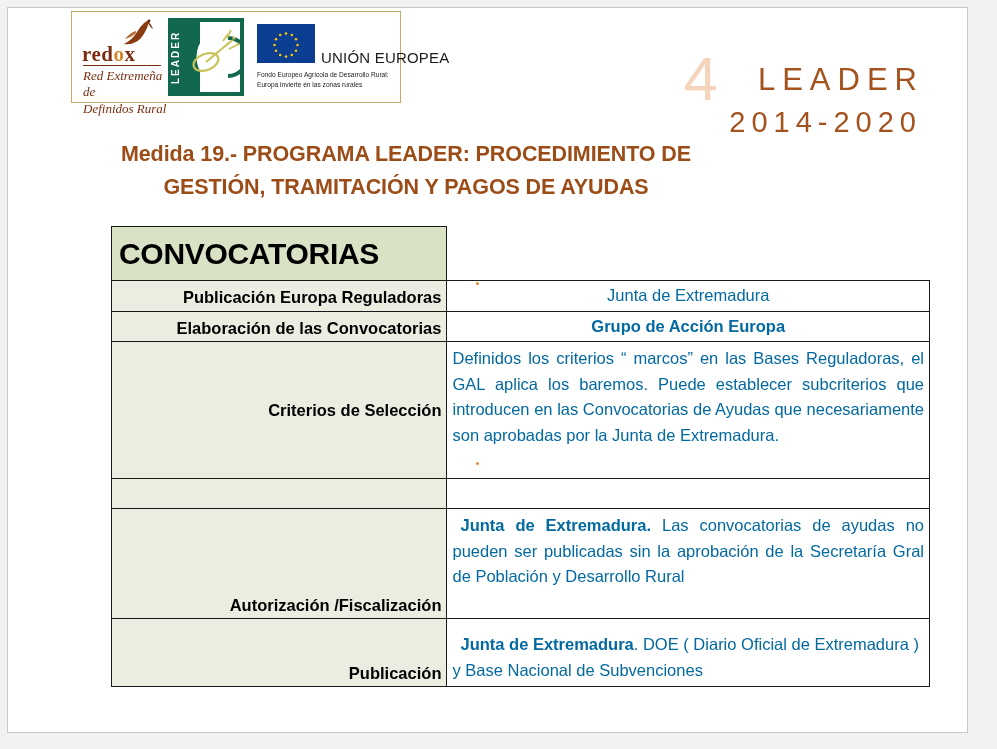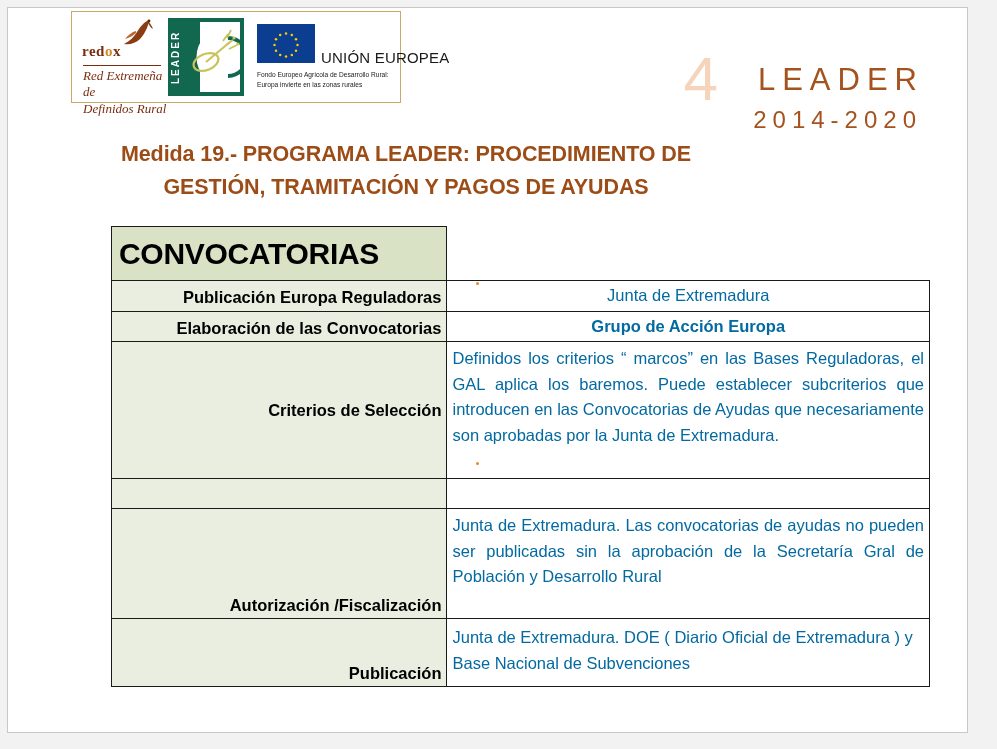--- a/index.html
+++ b/index.html
@@ -33,21 +33,21 @@
   
   #redox-logo { left: 6px; width: 86px; }
   #redox-bird {
     position: absolute; left: 40px; top: 6px;
     width: 38px; height: 32px;
   }
   #redox-word {
     position: absolute; left: 4px; top: 32px;
     width: 82px; text-align: left;
     font-family: "Liberation Serif", serif;
-    font-weight: bold; font-size: 15px;
+    font-weight: bold; font-size: 21px;
     color: #7a2d10; letter-spacing: .5px;
     line-height: 1;
   }
   #redox-word .dot { color: #d38a26; }
   #redox-rule {
     position: absolute; left: 5px; top: 53px;
     width: 78px; height: 1px; background: #7a2d10;
   }
   #redox-sub {
     position: absolute; left: 5px; top: 56px;
@@ -112,21 +112,21 @@
     color: #f6d4bb; line-height: 1;
   }
   #brand-leader {
     position: absolute; right: 0; top: 12px;
     font-family: "Liberation Sans", sans-serif;
     font-size: 31px; color: #a4531f;
     letter-spacing: 7px; line-height: 1;
   }
   #brand-years {
     font-family: "Liberation Sans", sans-serif;
-    font-size: 24px; color: #a4531f;
+    font-size: 29px; color: #a4531f;
     letter-spacing: 6px; line-height: 1;
     padding-right: 2px;
   }
 
   
   #headline {
     position: absolute; left: 68px; top: 130px;
     width: 660px;
     font-family: "Liberation Sans", sans-serif;
     font-weight: bold; font-size: 21.5px;
@@ -170,21 +170,21 @@
     font-weight: bold; font-size: 16.5px; color: #000000;
     line-height: 1.35; white-space: nowrap;
   }
   .val {
     font-size: 16.5px; color: #0369a1;
     line-height: 1.55;
     font-family: "Liberation Sans", sans-serif;
   }
   .val.center { text-align: center; }
   .val.just   { text-align: justify; text-align-last: left; }
-  .val b { font-weight: normal; }
+  .val b { font-weight: bold; margin-left: 8px; }
   .val.light { font-weight: normal; }
 
   .r-small td { height: 28px; }
   .r-blank td { height: 30px; }
 
   
   .tick {
     position: absolute;
     width: 3px; height: 3px;
     background: #e08a2e;
@@ -296,21 +296,21 @@
 
       <tr>
         <td class="col-left lbl">Autorización /Fiscalización</td>
         <td class="col-right val just" style="vertical-align:top;padding-top:4px;height:110px">
           <b>Junta de Extremadura.</b><span> Las convocatorias de ayudas no pueden ser publicadas sin la aprobación de la Secretaría Gral de Población y Desarrollo Rural</span>
         </td>
       </tr>
 
       <tr>
         <td class="col-left lbl">Publicación</td>
-        <td class="col-right val" style="vertical-align:bottom;height:68px;padding-bottom:10px">
+        <td class="col-right val" style="vertical-align:bottom;height:68px;padding-bottom:3px">
           <b>Junta de Extremadura</b><span>. DOE ( Diario Oficial de Extremadura ) y Base Nacional de Subvenciones</span>
         </td>
       </tr>
     </tbody>
   </table>
 
   <span class="tick" style="left:468px; top:274px;"></span>
   <span class="tick" style="left:468px; top:454px;"></span>
 
 </div>

